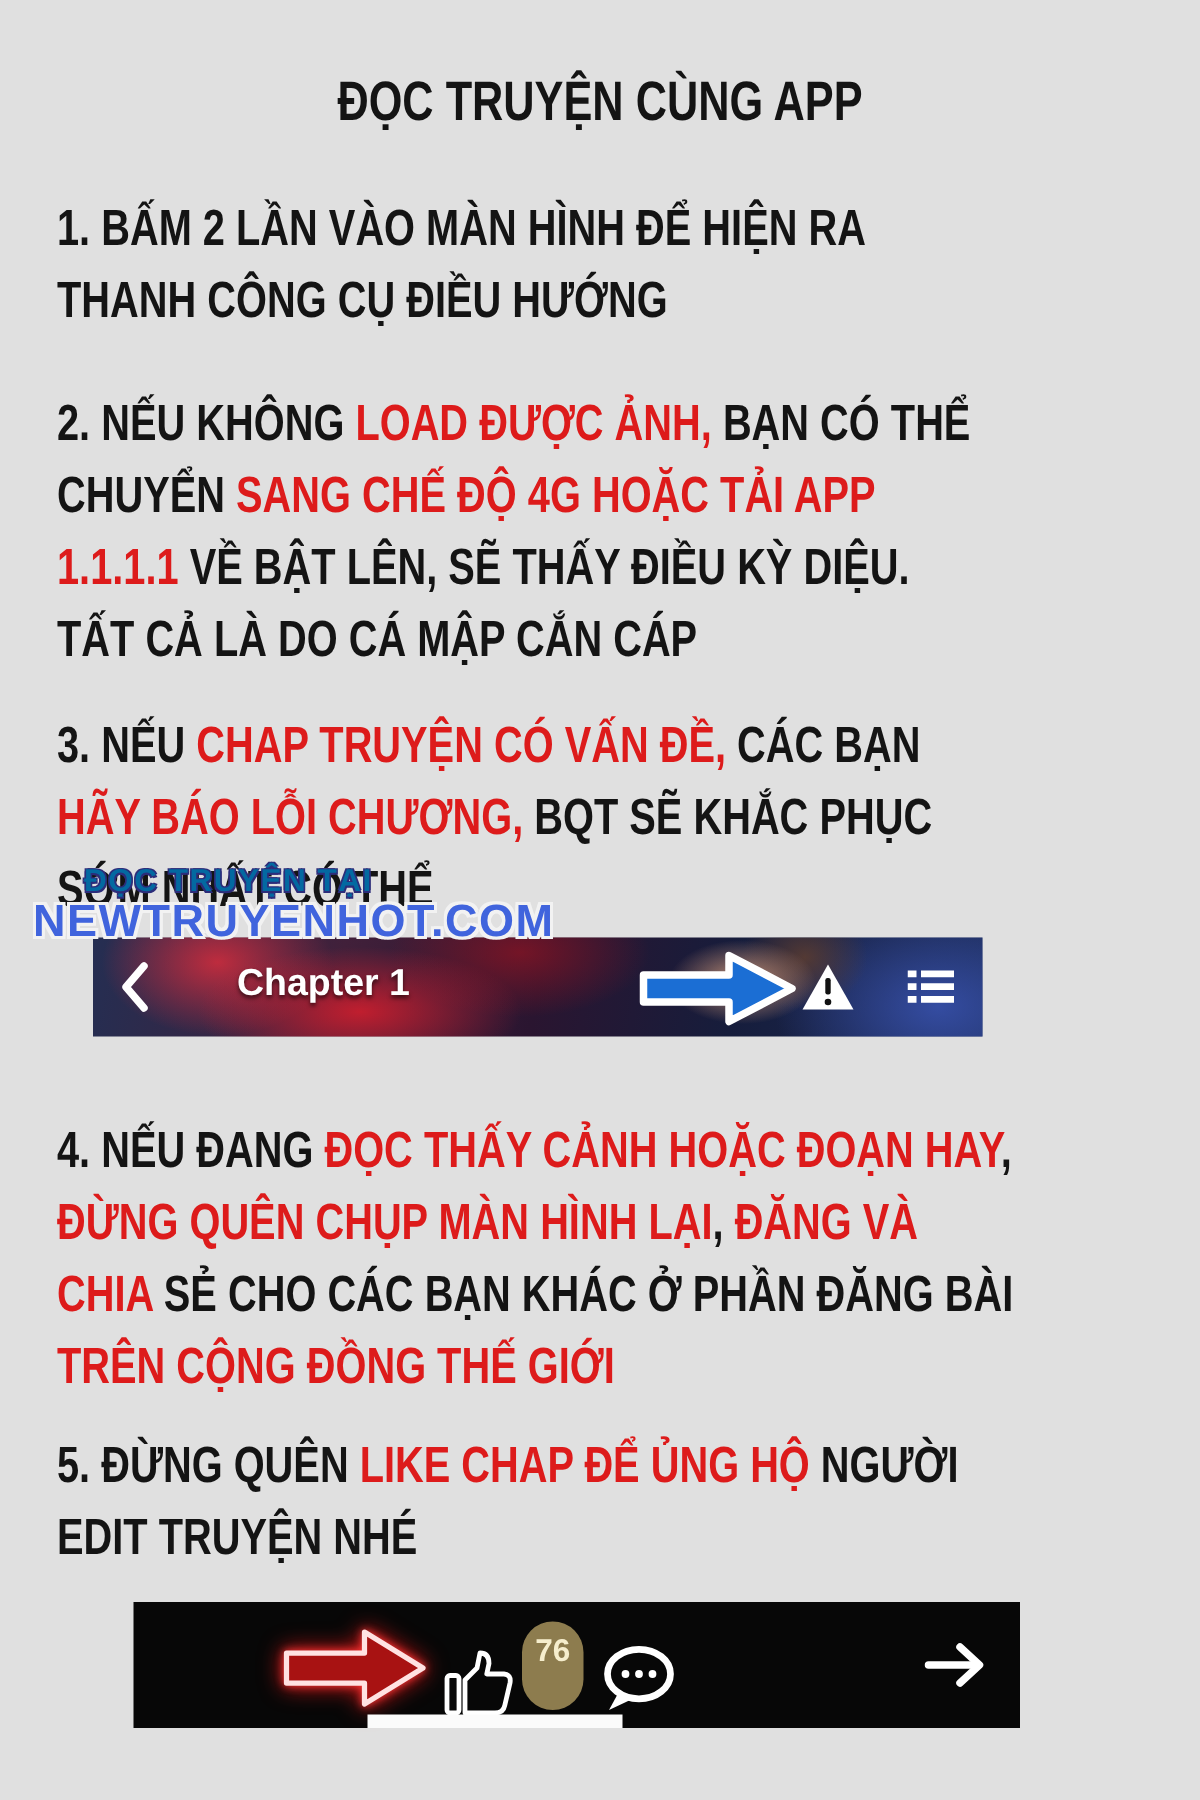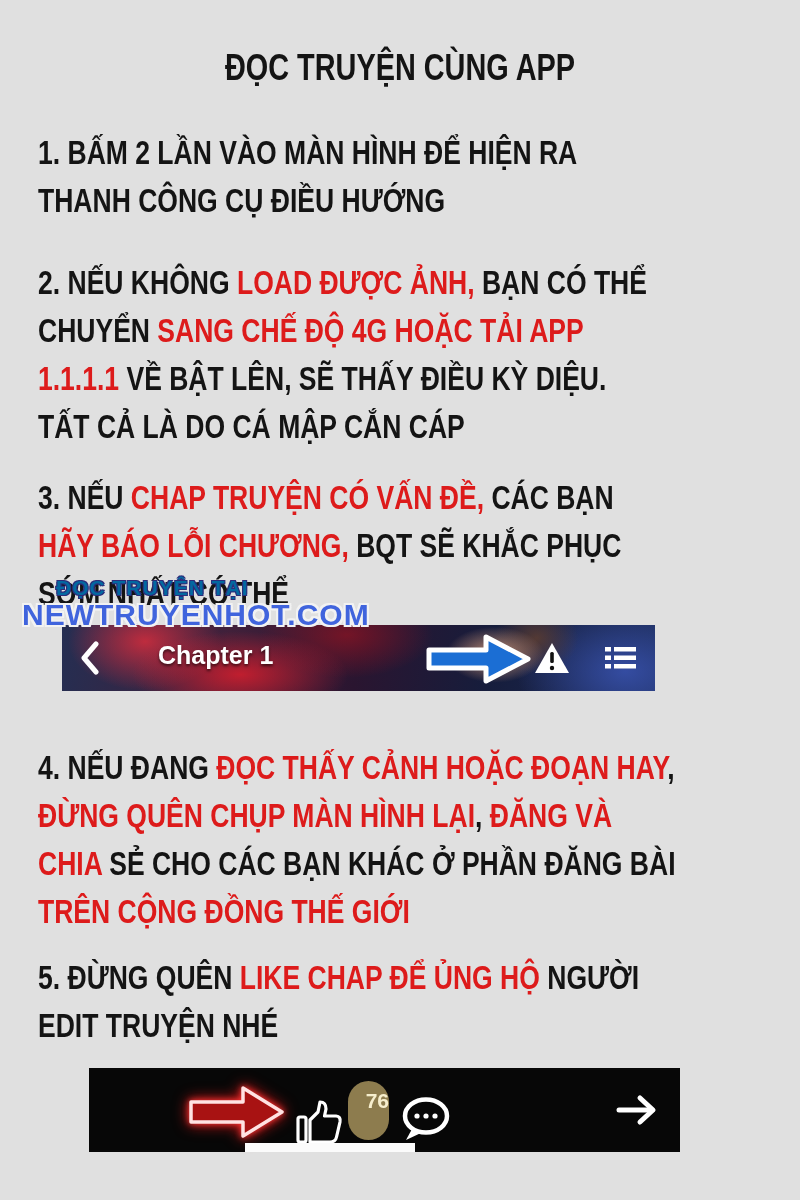--- a/index.html
+++ b/index.html
@@ -106,21 +106,21 @@
   .red-arrow{
     position:absolute;left:99px;top:15px;
     filter:drop-shadow(0 0 3px #ff3a3a) drop-shadow(0 0 7px #d81515);
   }
   .thumb-icon{position:absolute;left:206px;top:30px;}
   .like-badge{
     position:absolute;left:259px;top:13px;
     width:41px;height:59px;
     background:#8d7c4e;
     border-radius:21px;
-    text-align:right;
+    text-align:center;
   }
   .like-badge span{
     display:block;margin-top:8px;
     color:#f6eecd;font-weight:bold;font-size:21px;
   }
   .bubble-icon{position:absolute;left:312px;top:28px;}
   .next-arrow{position:absolute;left:527px;top:26px;}
   .white-strip{
     position:absolute;left:156px;bottom:0px;
     width:170px;height:9px;background:#fbfbfb;

